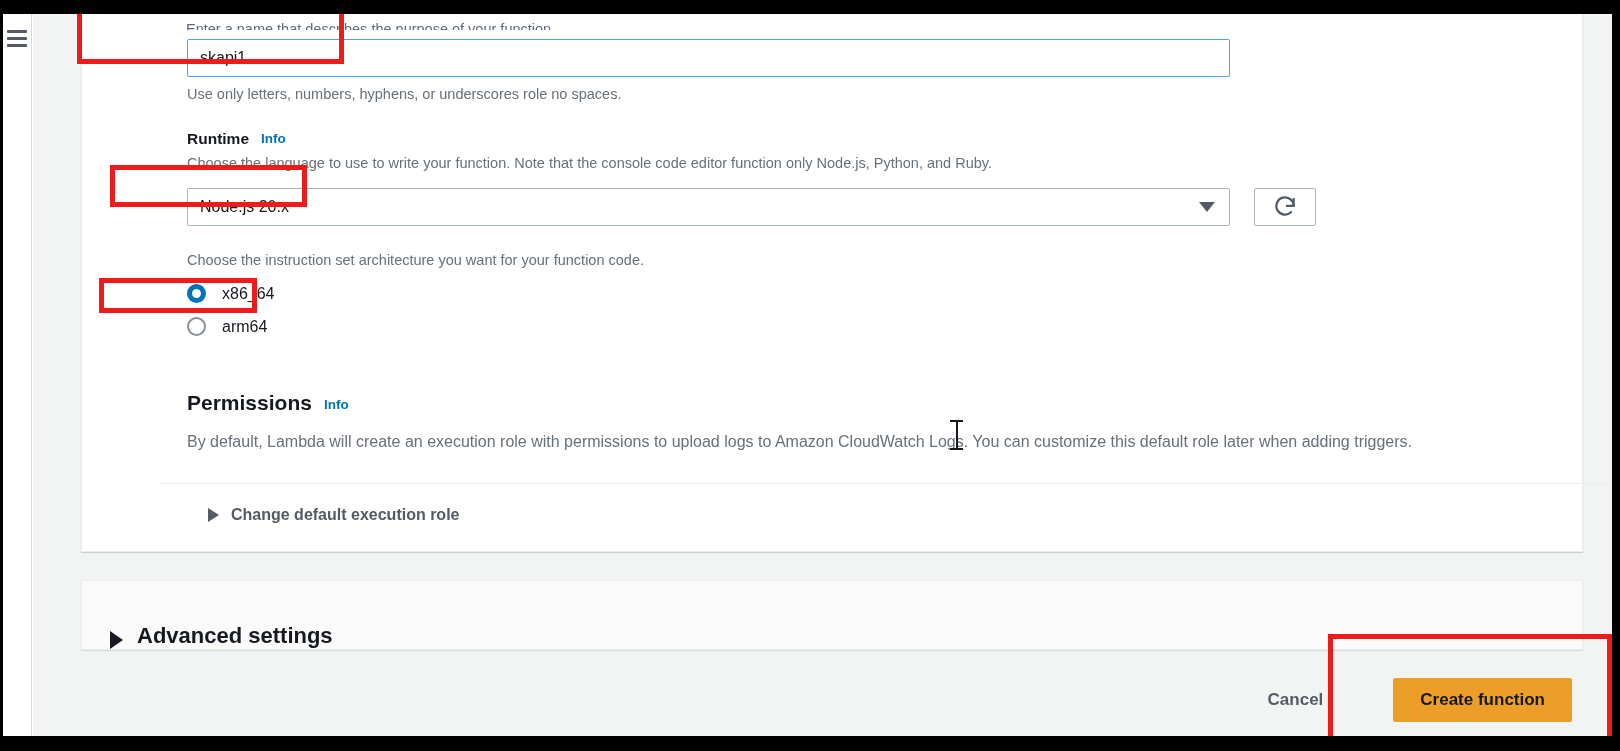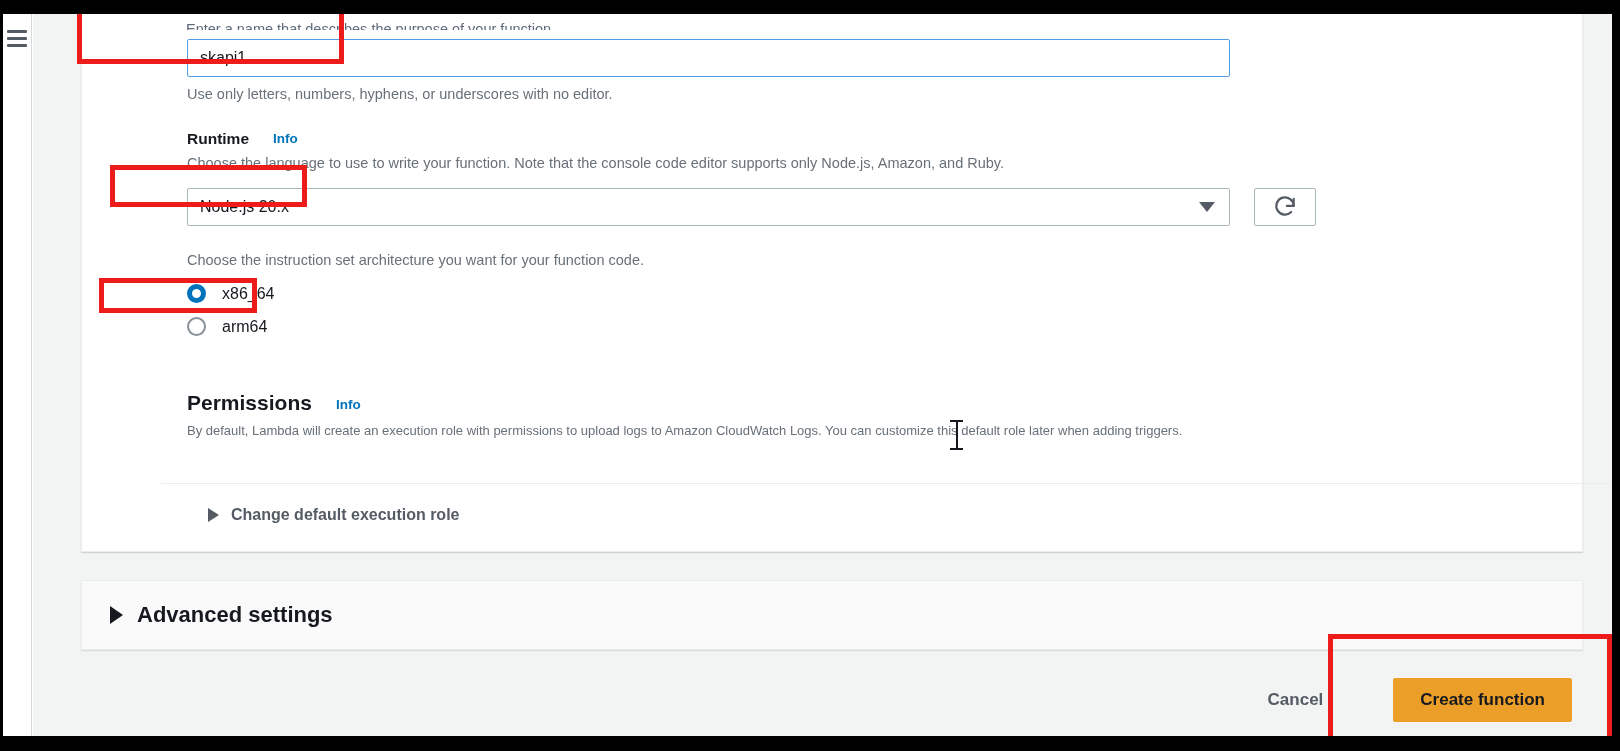--- a/index.html
+++ b/index.html
@@ -71,21 +71,21 @@
   .name-helper {
     position:absolute; left:105px; top:70px;
     font-size:14.5px; color:#687078; line-height:20px;
   }
 
   
   .field-label {
     font-size:15.5px; font-weight:700; color:#16191f; line-height:20px;
   }
   .info-link {
-    font-size:13.5px; font-weight:700; color:#0073bb; margin-left:24px;
+    font-size:13.5px; font-weight:700; color:#0073bb; margin-left:12px;
     text-decoration:none; cursor:pointer; vertical-align:1px;
   }
   .field-desc {
     font-size:14.5px; color:#687078; line-height:20px; margin-top:4px;
   }
 
   .runtime-block { position:absolute; left:105px; top:115px; width:1400px; }
   .select-row { display:flex; align-items:center; margin-top:15px; }
   .runtime-select {
     position:relative; width:1043px; height:38px;
@@ -116,21 +116,21 @@
   .radio.checked::after {
     content:""; position:absolute; left:50%; top:50%;
     width:7px; height:7px; margin:-3.5px 0 0 -3.5px;
     border-radius:50%; background:#ffffff;
   }
   .radio-label { font-size:16px; color:#16191f; margin-left:16px; }
 
   
   .perm-block { position:absolute; left:105px; top:376px; width:1400px; }
   .perm-title { font-size:21px; font-weight:700; color:#16191f; line-height:26px; }
-  .perm-desc  { font-size:13px; color:#687078; line-height:20px; margin-top:5px; }
+  .perm-desc  { font-size:16px; color:#687078; line-height:20px; margin-top:16px; }
 
   .divider {
     position:absolute; left:79px; top:469px; width:1500px; height:1px;
     background:#eaeded;
   }
 
   .exec-role-row {
     position:absolute; left:105px; top:492px;
     display:flex; align-items:center; cursor:pointer;margin-left:21px;
   }
@@ -139,21 +139,21 @@
     border-bottom:7px solid transparent; border-left:11px solid #545b64;
     margin-right:12px;
   }
   .exec-role-label { font-size:16px; font-weight:700; color:#545b64; }
 
   
   .card-adv {
     position:absolute; left:78px; top:566px; width:1502px; height:70px;
     background:#fafafa; border:1px solid #eaeded;
     box-shadow:0 1px 1px 0 rgba(0,28,36,.10);
-    display:flex; align-items:center; padding-left:28px; cursor:pointer;
+    display:flex; align-items:flex-end; padding-left:28px; cursor:pointer;
   }
   .tri-lg {
     width:0; height:0; border-top:9px solid transparent;
     border-bottom:9px solid transparent; border-left:13px solid #16191f;
     margin-right:14px;
   }
   .adv-label { font-size:22px; font-weight:700; color:#16191f; }
 
   
   .footer {
@@ -210,27 +210,27 @@
           <span></span>
       </div>
     </div>
 
     <div class="card card-main">
 
       <div class="hint-cut">Enter a name that describes the purpose of your function.</div>
 
       <input class="name-input" type="text" value="skapi1" style="">
 
-      <div class="name-helper">Use only letters, numbers, hyphens, or underscores with no editor.</div>
+      <div class="name-helper">Use only letters, numbers, hyphens, or underscores role no spaces.</div>
 
       <div class="runtime-block">
         <div>
           <span class="field-label">Runtime</span><span class="info-link">Info</span>
         </div>
-        <div class="field-desc">Choose the language to use to write your function. Note that the console code editor supports only Node.js, Amazon, and Ruby.</div>
+        <div class="field-desc">Choose the language to use to write your function. Note that the console code editor function only Node.js, Python, and Ruby.</div>
 
         <div class="select-row">
           <div class="runtime-select">
             <span>Node.js 20.x</span>
             <span class="caret"></span>
           </div>
           <div class="refresh-btn">
             <svg width="26" height="26" viewBox="0 0 24 24" fill="none">
               <path d="M20 11a8 8 0 1 0-2.3 5.7" stroke="#545b64" stroke-width="2" stroke-linecap="round" fill="none"></path>
               <path d="M20 4.5V11h-6.3" stroke="#545b64" stroke-width="2" stroke-linecap="round" stroke-linejoin="round" fill="none"></path>

